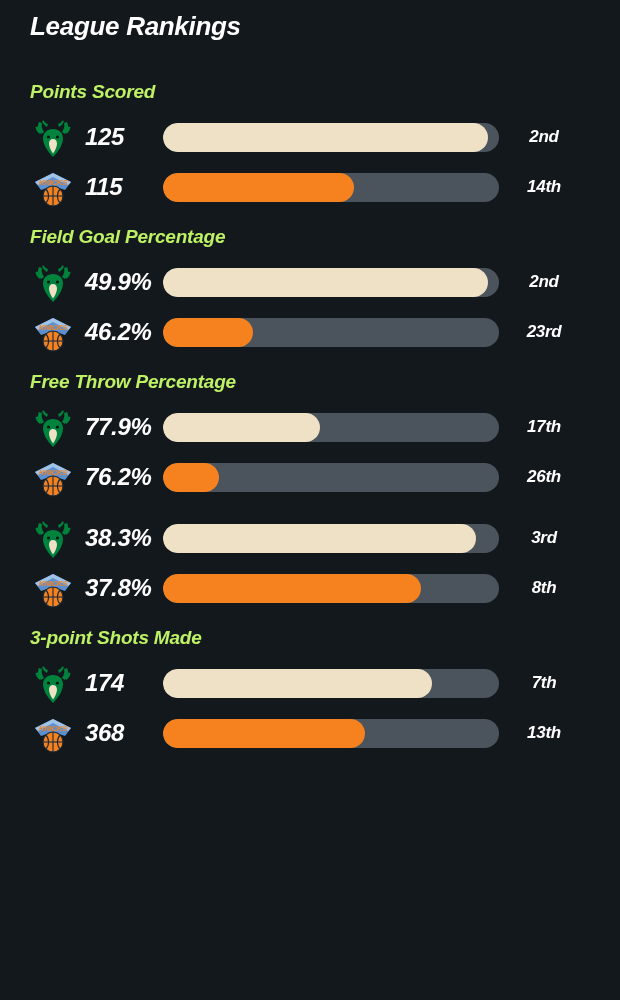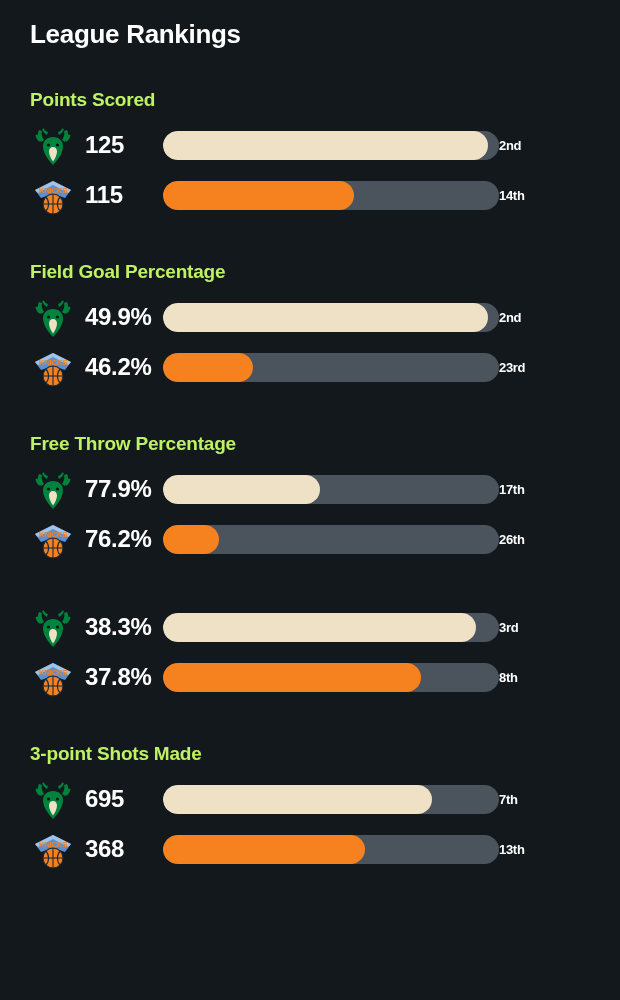--- a/index.html
+++ b/index.html
@@ -13,37 +13,38 @@
   body {
     background: #13181c;
     font-family: "Liberation Sans", sans-serif;
     color: #ffffff;
     position: relative;
   }
 
   #page-root {
     width: 620px;
     height: 1000px;
-    padding: 16px 30px;
+    padding: 8px 30px;
     position: relative;
+    font-style: italic;
   }
 
   
   .page-title {
     font-size: 26px;
     font-weight: bold;
     letter-spacing: -0.3px;
     color: #ffffff;
     padding-top: 3px;
     line-height: 30px;
   }
 
   
   .stat-section {
-    margin-top: 44px;
+    margin-top: 17px;
   }
   .stat-section:first-of-type { margin-top: 40px; }
 
   .section-heading {
     font-size: 19px;
     font-weight: bold;
     letter-spacing: -0.2px;
     color: #bef264;
     margin-bottom: 12px;
   }
@@ -92,22 +93,22 @@
     top: 0;
     bottom: 0;
     border-radius: 15px;
     min-width: 30px;
   }
   .bar-fill.cream  { background: #efe1c6; }
   .bar-fill.orange { background: #f5821f; }
 
   .stat-rank {
     flex: 1 1 auto;
-    text-align: left;
-    font-size: 13px;
+    text-align: center;
+    font-size: 17px;
     font-weight: bold;
     color: #ffffff;
     letter-spacing: -0.3px;
     padding-right: 1px;
     white-space: nowrap;
   }
 </style>
 </head>
 <body>
 
@@ -351,21 +352,21 @@
     </g>
 
     <path d="M19 10 C25 10 29 14 29 19 C29 25 25.5 31 19 38 C12.5 31 9 25 9 19 C9 14 13 10 19 10 Z" fill="#00843D"></path>
 
     <path d="M19 20 C21.5 20 23 22 23 24.5 C23 28 21 31.5 19 34.5 C17 31.5 15 28 15 24.5 C15 22 16.5 20 19 20 Z" fill="#EEE1C6"></path>
 
     <circle cx="14.5" cy="18" r="1.6" fill="#0B1417"></circle>
     <circle cx="23.5" cy="18" r="1.6" fill="#0B1417"></circle>
   </svg>
 </div>
-          <div class="stat-value">695</div>
+          <div class="stat-value">174</div>
           <div class="bar-track">
             <div class="bar-fill cream" style="width: 80%;"></div>
           </div>
           <div class="stat-rank">7th</div>
         </div>
         <div class="stat-row">
           <div class="team-logo">
   <svg width="42" height="40" viewBox="0 0 42 40">
 
     <path d="M3 13 L21 4 L39 13 L33 21 L21 17 L9 21 Z" fill="#5C8FD0"></path>

